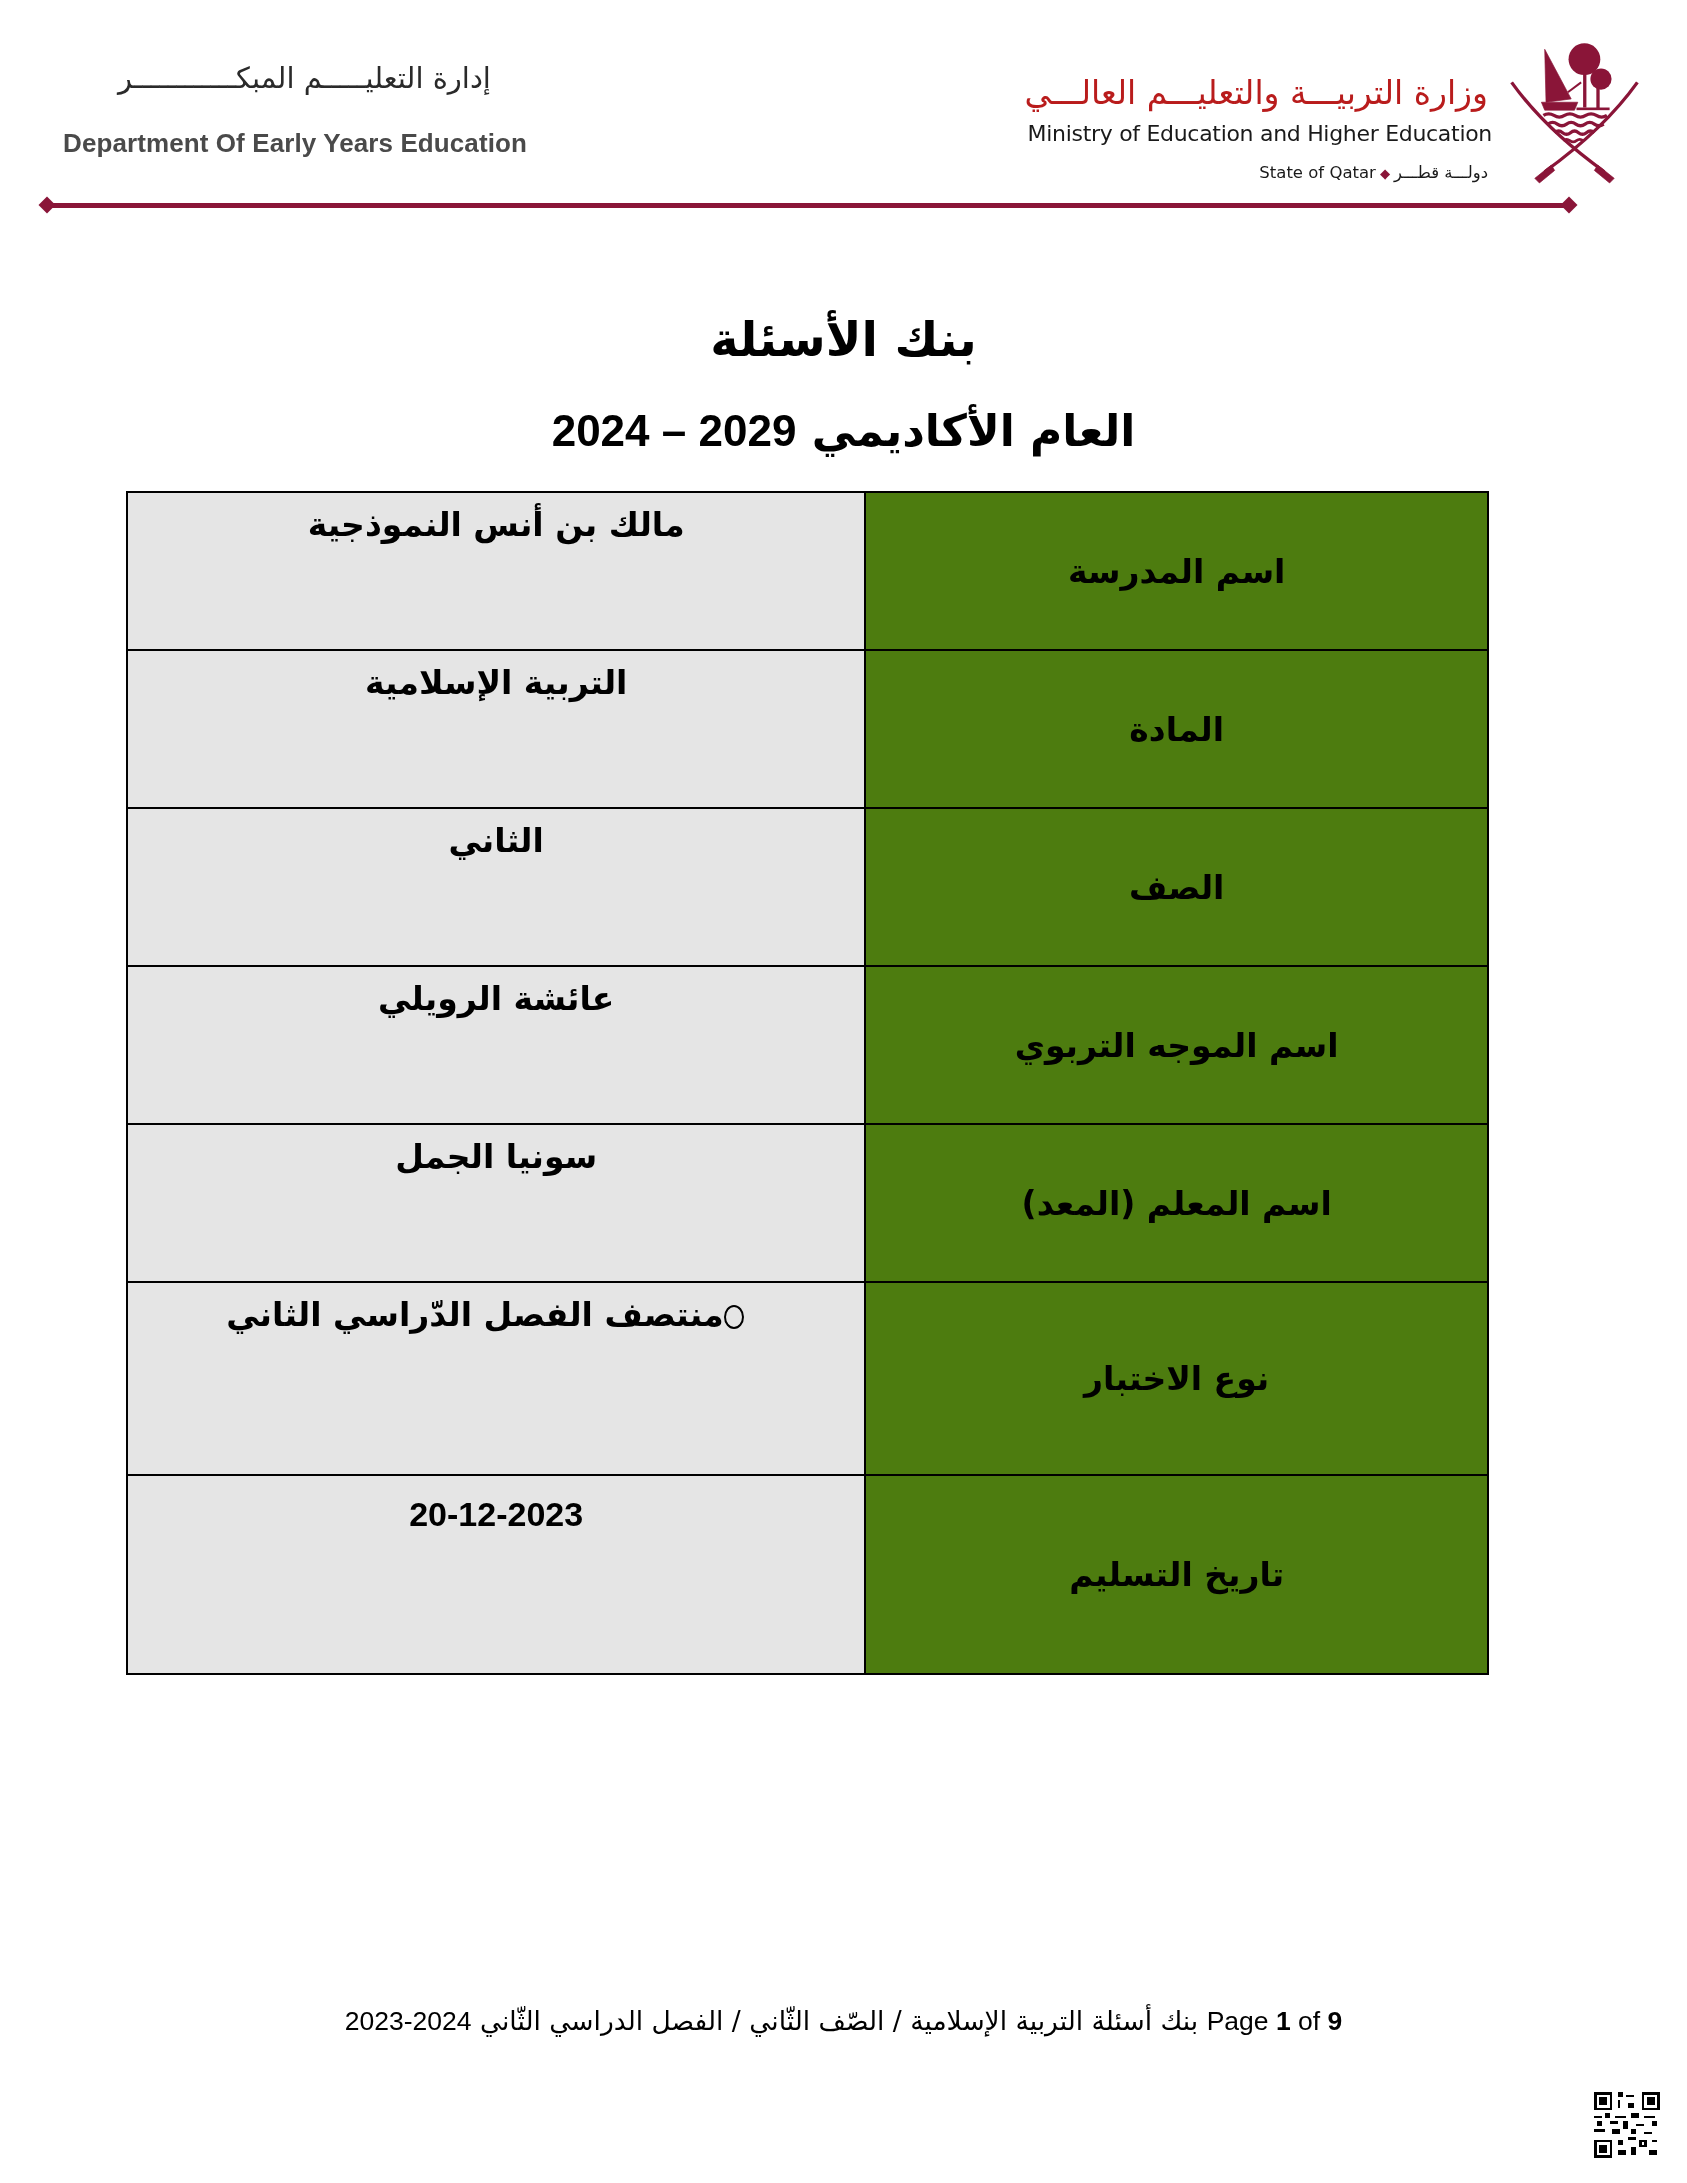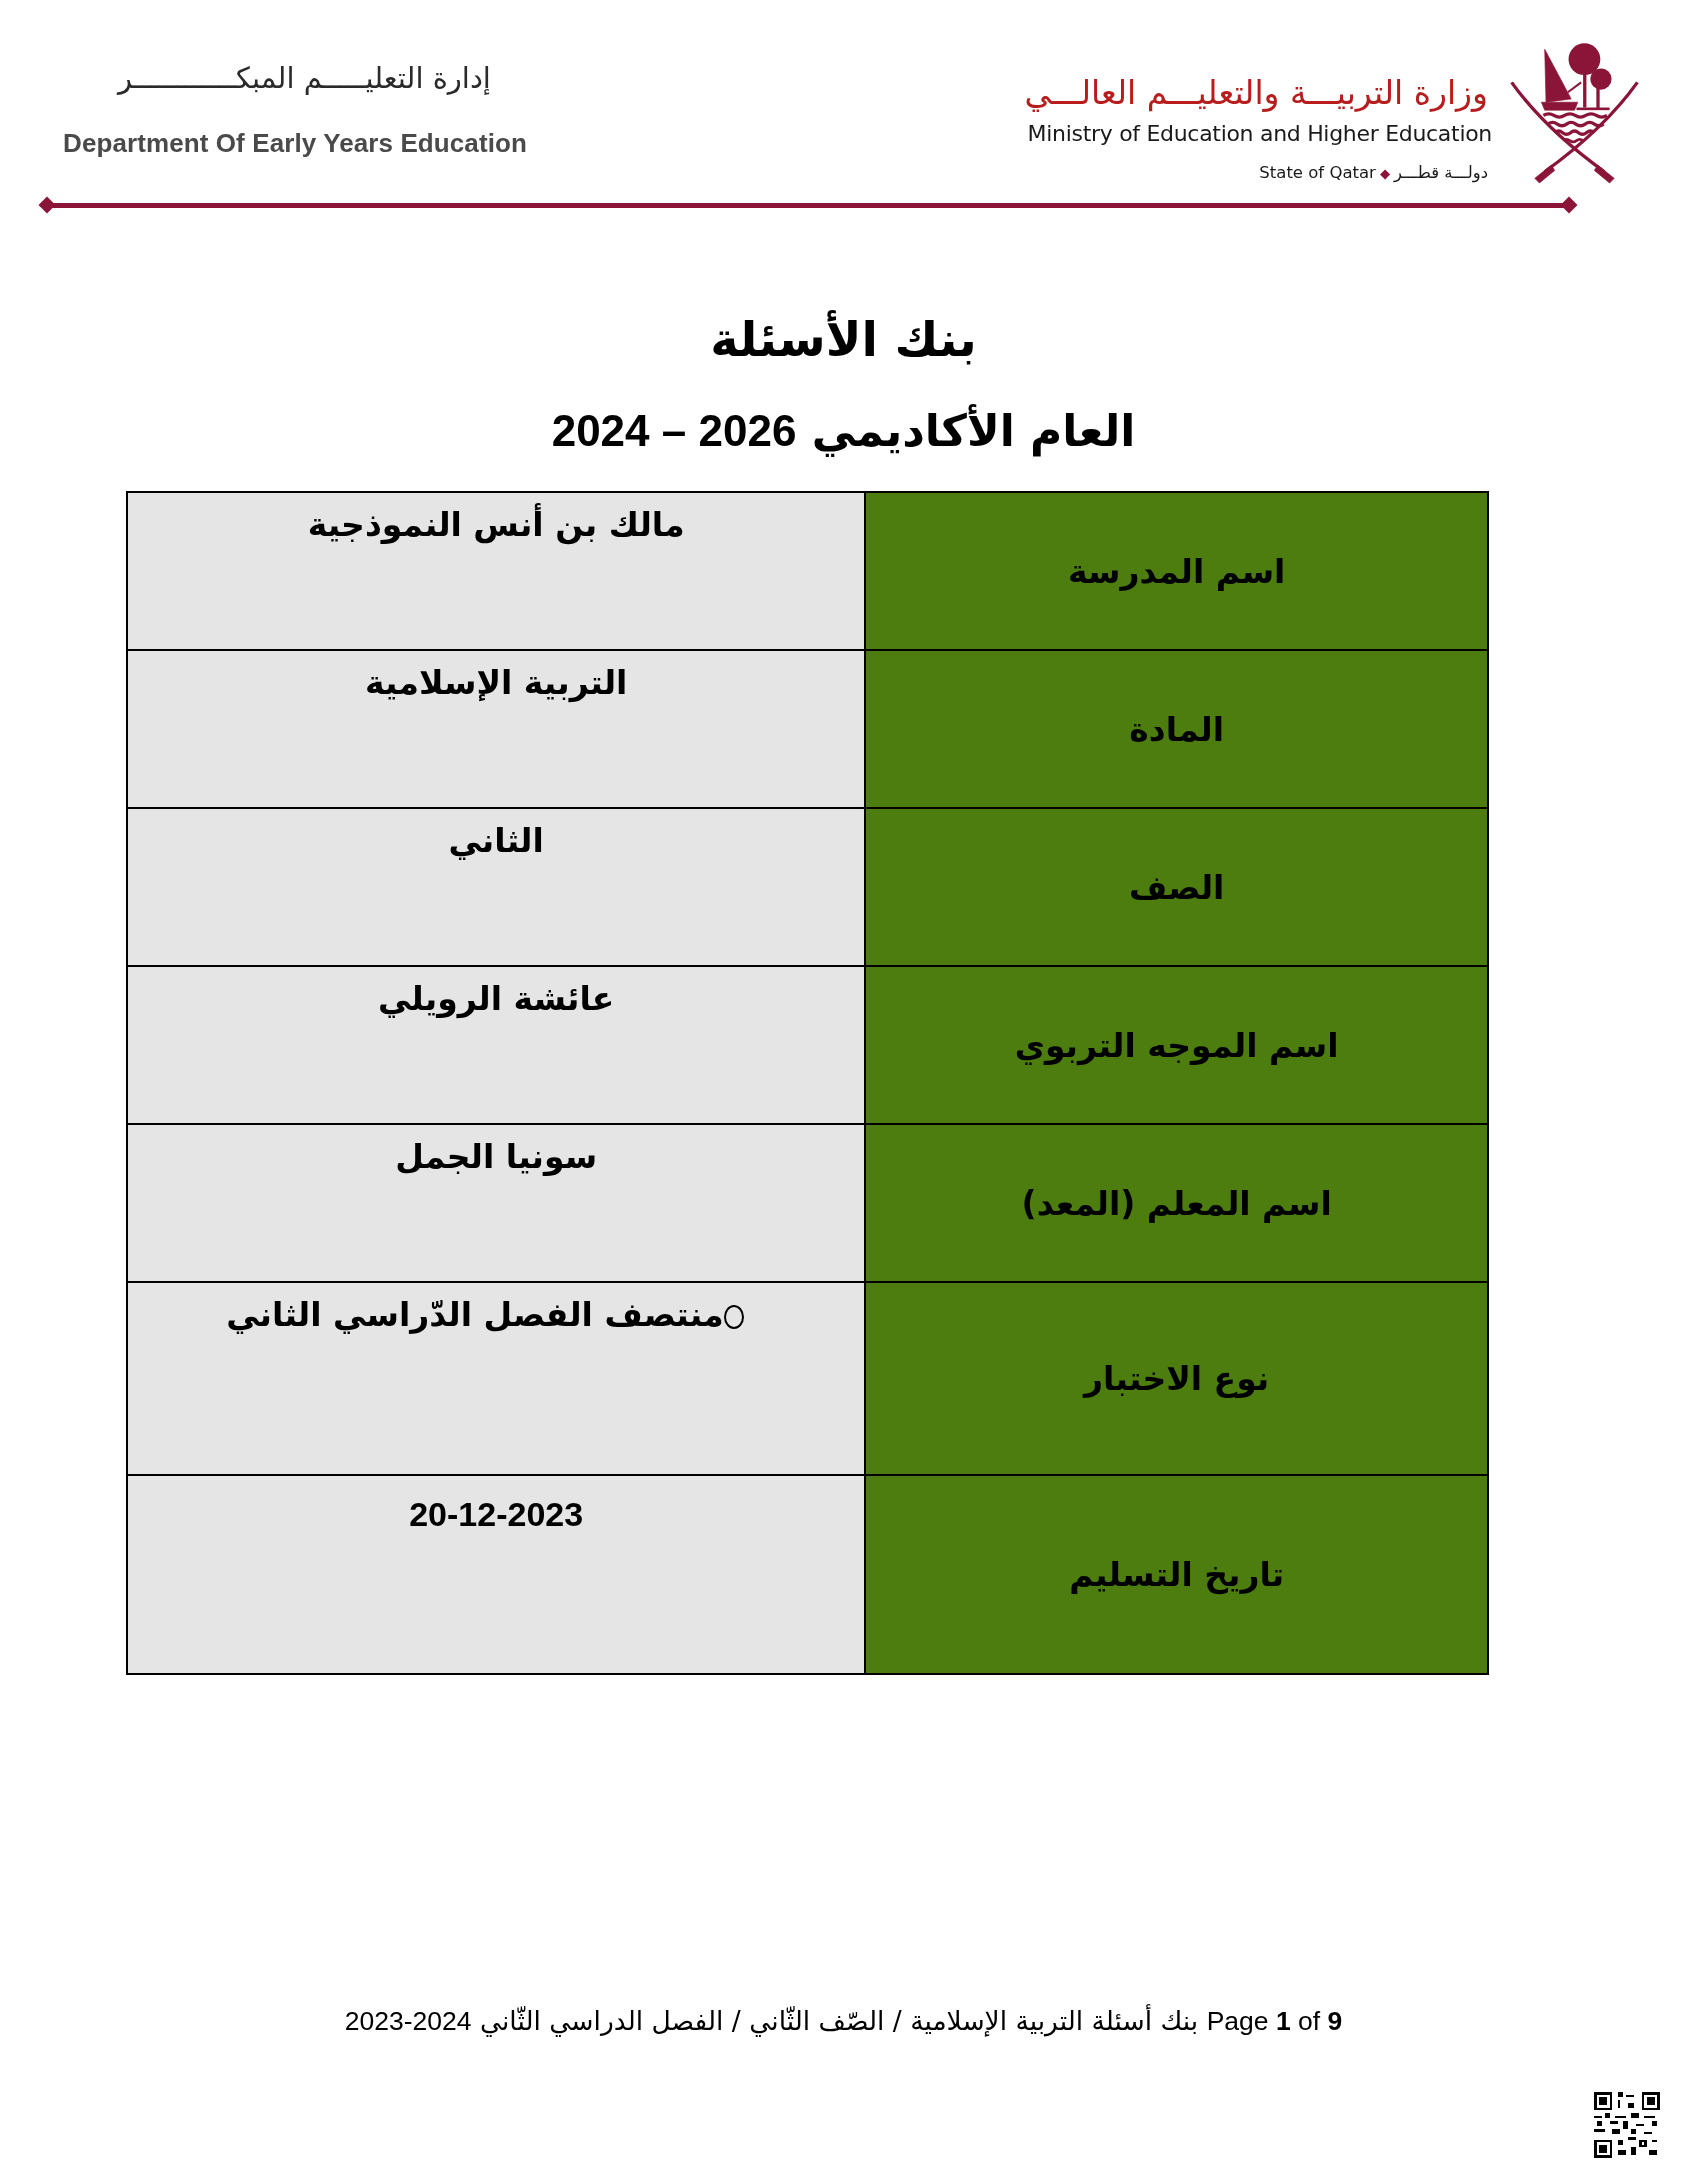--- a/index.html
+++ b/index.html
@@ -131,21 +131,21 @@
   </svg>
 </div>
 
 <div class="abs rule"></div>
 <div class="abs diamond l"></div>
 <div class="abs diamond r"></div>
 
 <div class="abs title1">بنك الأسئلة</div>
 <div class="abs title2">
   <span>العام الأكاديمي</span>
-  <span class="yr">2026 – 2024</span>
+  <span class="yr">2029 – 2024</span>
 </div>
 
 <table class="info">
   <tbody>
       <tr class="h222">
     <td class="val">مالك بن أنس النموذجية</td>
     <td class="lbl">اسم المدرسة</td>
   </tr>
   <tr class="h222">
     <td class="val">التربية الإسلامية</td>

